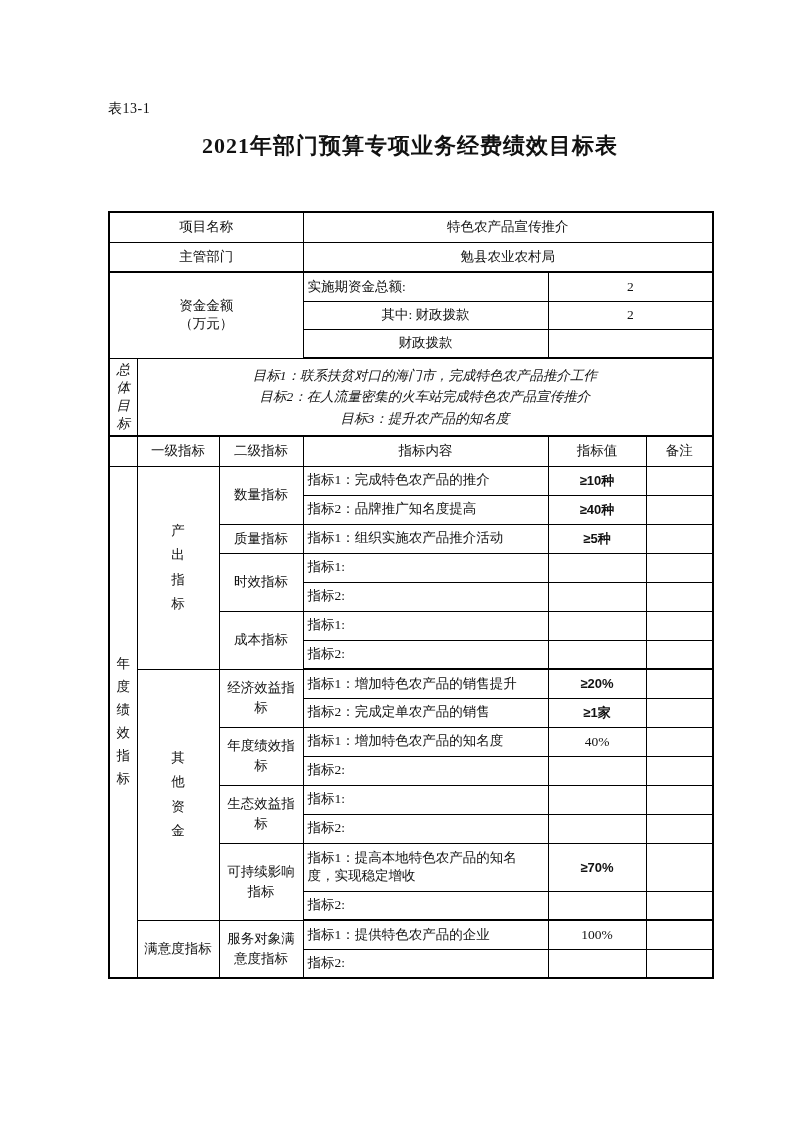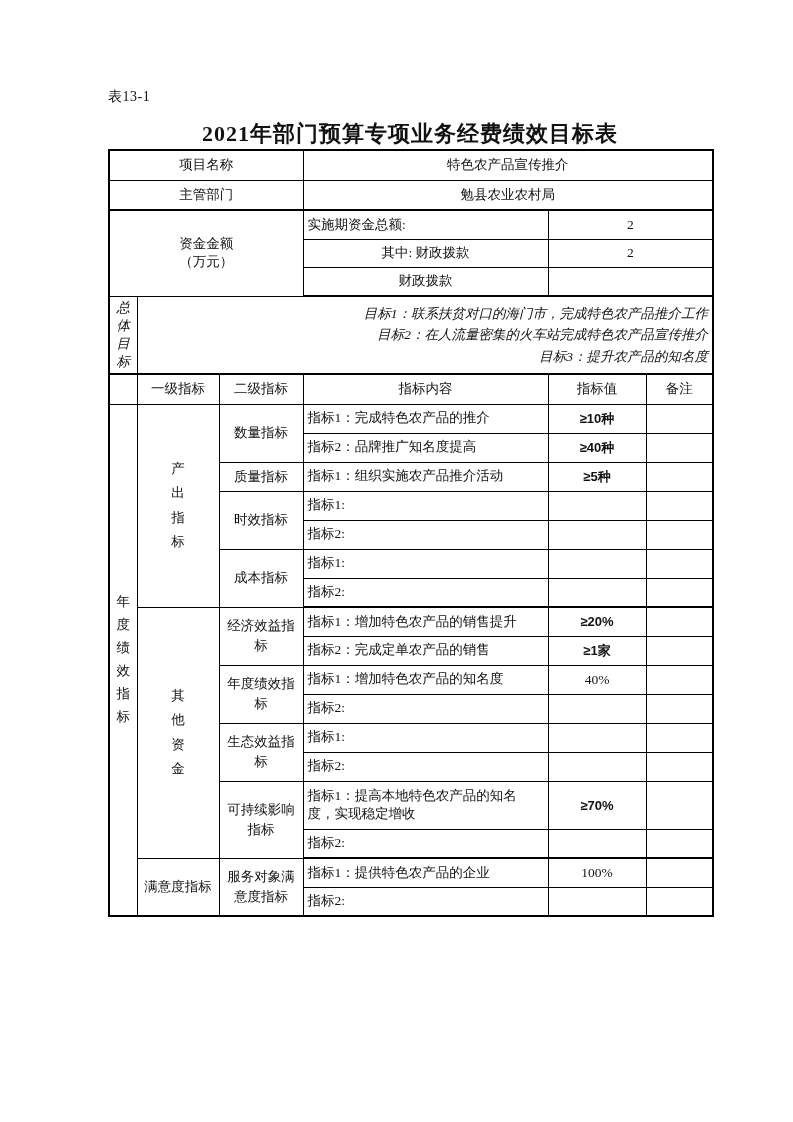--- a/index.html
+++ b/index.html
@@ -6,36 +6,37 @@
   html, body { background: #ffffff; }
   body {
     width: 793px; height: 1122px;
     font-family: "Liberation Serif", "DejaVu Serif", serif;
     color: #111;
     position: relative;
     overflow: hidden;
   }
   .content {
     position: absolute;
-    left: 108px; top: 0;
+    left: 108px; top: 12px;
     width: 604px;
   }
   .table-label {
     margin-top: 88px;
     font-size: 14px;
     letter-spacing: 0.5px;
   }
   .doc-title {
     margin-top: 13px;
     text-align: center;
     font-size: 22px;
     font-weight: bold;
     letter-spacing: 1px;
   }
   table.main {
+    margin-top: 50px;
     border-collapse: collapse;
     table-layout: fixed;
     width: 604px;
   }
   table.main { border: 2px solid #000; }
   table.main td {
     border: 1px solid #000;
     font-size: 13.5px;
     vertical-align: middle;
     padding: 0 4px;
@@ -54,21 +55,21 @@
   td.vcell { text-align: center; }
   .vtext {
     display: inline-block;
     width: 1.05em;
     word-break: break-all;
     line-height: 1.8;
     text-align: center;
   }
   .vtext.tight { line-height: 1.33; }
   .vtext.mid { line-height: 1.7; }
-  td.goals { text-align: right; padding-left: 7px; border-radius: 9px; }
+  td.goals { text-align: center; padding-left: 7px; border-radius: 9px; }
   .goals div { line-height: 1.6; }
   tr.tb > td { border-bottom-width: 2px; }
   td.tbcell { border-bottom-width: 2px; }
   
   tr.h30 { height: 30px; }
   tr.h29 { height: 29px; }
   tr.h28 { height: 28px; }
   tr.h74 { height: 78px; font-style: italic; }
   tr.h48 { height: 48px; }
   .footnote {

